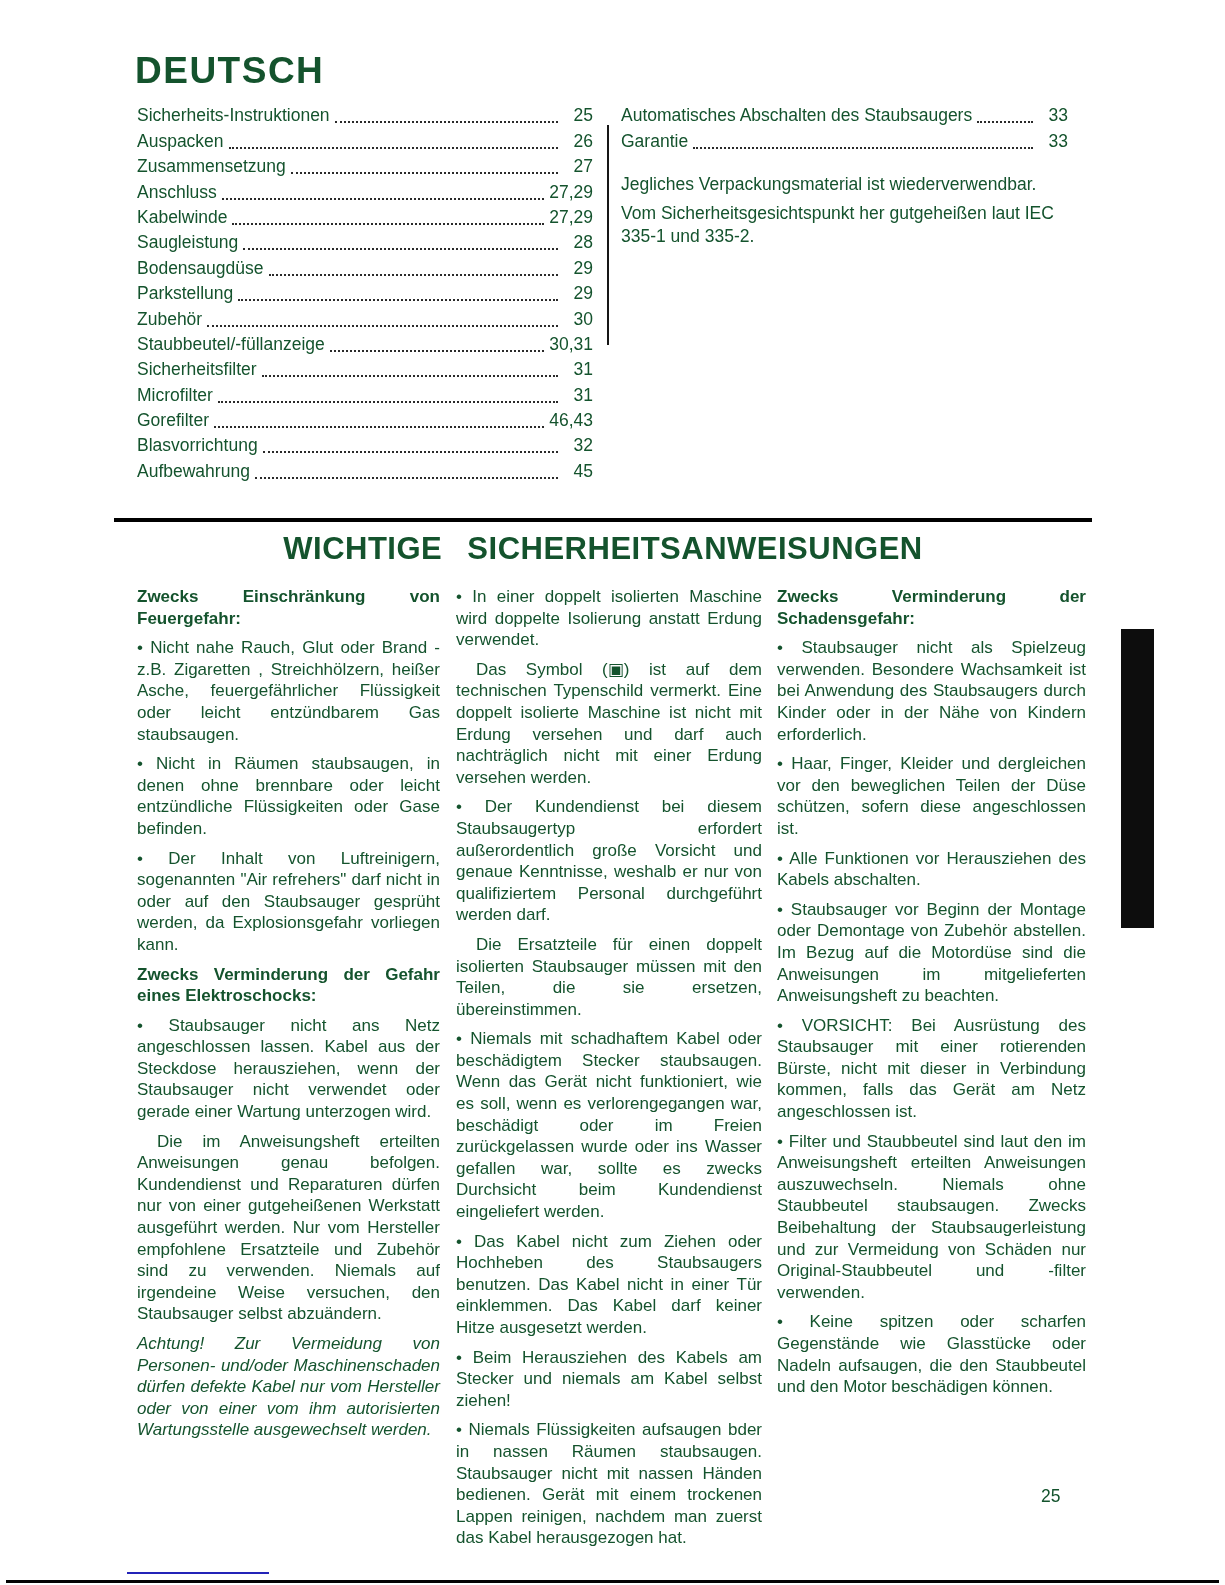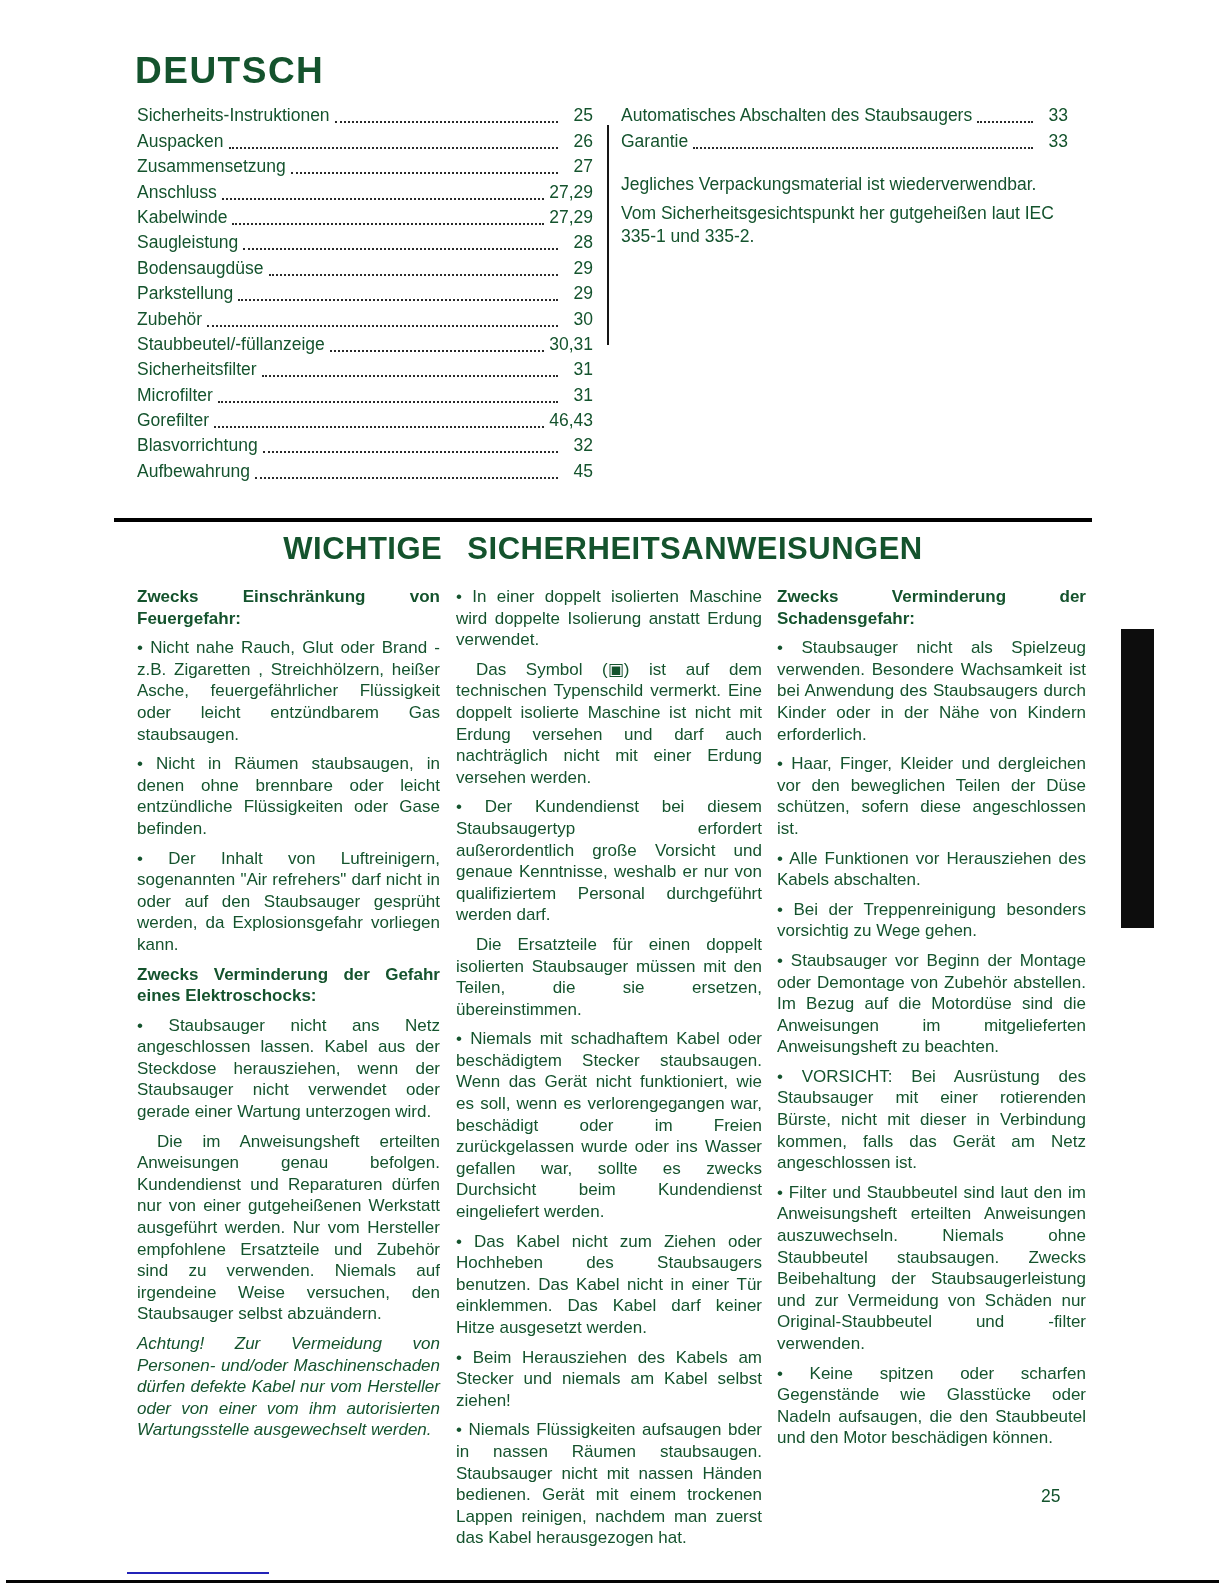--- a/index.html
+++ b/index.html
@@ -173,21 +173,20 @@
     <p class="blk bullet">• Das Kabel nicht zum Ziehen oder Hochheben des Staubsaugers benutzen. Das Kabel nicht in einer Tür einklemmen. Das Kabel darf keiner Hitze ausgesetzt werden.</p>
     <p class="blk bullet">• Beim Herausziehen des Kabels am Stecker und niemals am Kabel selbst ziehen!</p>
     <p class="blk bullet">• Niemals Flüssigkeiten aufsaugen bder in nassen Räumen staubsaugen. Staubsauger nicht mit nassen Händen bedienen. Gerät mit einem trockenen Lappen reinigen, nachdem man zuerst das Kabel herausgezogen hat.</p>
   </div>
 
   <div class="col col3">
     <p class="blk bold">Zwecks Verminderung der Schadensgefahr:</p>
     <p class="blk bullet">• Staubsauger nicht als Spielzeug verwenden. Besondere Wachsamkeit ist bei Anwendung des Staubsaugers durch Kinder oder in der Nähe von Kindern erforderlich.</p>
     <p class="blk bullet">• Haar, Finger, Kleider und dergleichen vor den beweglichen Teilen der Düse schützen, sofern diese angeschlossen ist.</p>
     <p class="blk bullet">• Alle Funktionen vor Herausziehen des Kabels abschalten.</p>
-    <p class="blk bullet">• Bei der Treppenreinigung besonders vorsichtig zu Wege gehen.</p>
     <p class="blk bullet">• Staubsauger vor Beginn der Montage oder Demontage von Zubehör abstellen. Im Bezug auf die Motordüse sind die Anweisungen im mitgelieferten Anweisungsheft zu beachten.</p>
     <p class="blk bullet">• VORSICHT: Bei Ausrüstung des Staubsauger mit einer rotierenden Bürste, nicht mit dieser in Verbindung kommen, falls das Gerät am Netz angeschlossen ist.</p>
     <p class="blk bullet">• Filter und Staubbeutel sind laut den im Anweisungsheft erteilten Anweisungen auszuwechseln. Niemals ohne Staubbeutel staubsaugen. Zwecks Beibehaltung der Staubsaugerleistung und zur Vermeidung von Schäden nur Original-Staubbeutel und -filter verwenden.</p>
     <p class="blk bullet">• Keine spitzen oder scharfen Gegenstände wie Glasstücke oder Nadeln aufsaugen, die den Staubbeutel und den Motor beschädigen können.</p>
   </div>
 
   <div class="side-tab"></div>
   <div class="page-number">25</div>
   <div class="footer-blue-line"></div>
   <div class="footer-black-line"></div>

